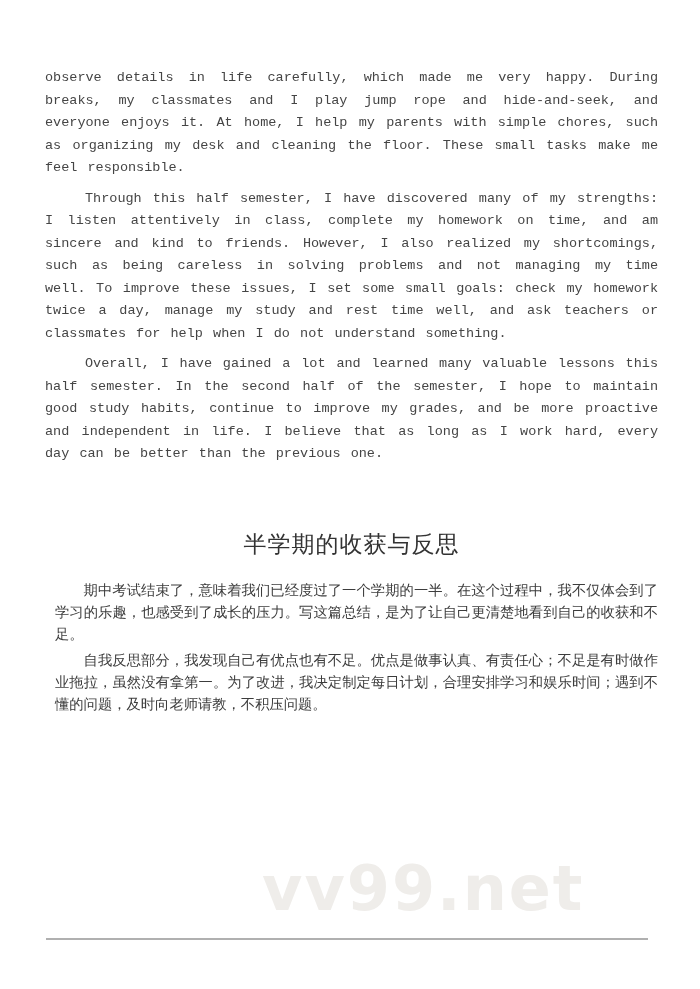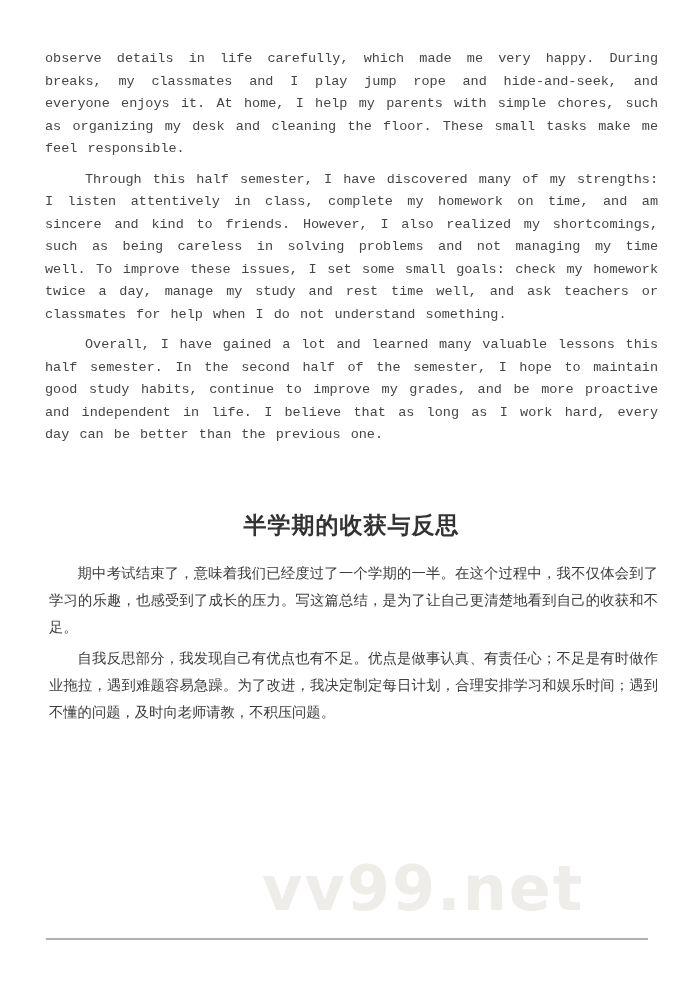--- a/index.html
+++ b/index.html
@@ -21,38 +21,38 @@
   .en-p {
     margin: 0 0 8px 0;
     font-family: "Liberation Mono", monospace;
     font-size: 13.5px;
     line-height: 22.5px;
     color: #454545;
     text-align: justify;
     text-indent: 40px;
     word-spacing: 2px;
   }
-  .en-p.no-indent { text-indent: 0; }
+  .en-p.no-indent { text-indent: 0; margin-top: 19px; }
   
   .zh-title {
     margin: 62px 0 19px 0;
     font-family: "DejaVu Sans", sans-serif;
-    font-weight: bold;
+    font-weight: normal;
     font-size: 23px;
     line-height: 32px;
     color: #333333;
     text-align: center;
     letter-spacing: 1px;
   }
   
   .zh-p {
-    margin: 0 0 4px 4px;
+    margin: 0 0 4px 10px;
     font-family: Liberation Sans, sans-serif;
     font-size: 14.3px;
-    line-height: 27px;
+    line-height: 22px;
     color: #3c3c3c;
     text-align: justify;
     text-indent: 2em;
   }
   
   .watermark {
     position: absolute;
     left: 262px;
     top: 858px;
     font-family: "DejaVu Sans", sans-serif;
@@ -99,21 +99,21 @@
     <section>
       <p class="en-p no-indent">observe details in life carefully, which made me very happy. During breaks, my classmates and I play jump rope and hide-and-seek, and everyone enjoys it. At home, I help my parents with simple chores, such as organizing my desk and cleaning the floor. These small tasks make me feel responsible.</p>
       <p class="en-p">Through this half semester, I have discovered many of my strengths: I listen attentively in class, complete my homework on time, and am sincere and kind to friends. However, I also realized my shortcomings, such as being careless in solving problems and not managing my time well. To improve these issues, I set some small goals: check my homework twice a day, manage my study and rest time well, and ask teachers or classmates for help when I do not understand something.</p>
       <p class="en-p">Overall, I have gained a lot and learned many valuable lessons this half semester. In the second half of the semester, I hope to maintain good study habits, continue to improve my grades, and be more proactive and independent in life. I believe that as long as I work hard, every day can be better than the previous one.</p>
     </section>
 
     <h1 class="zh-title">半学期的收获与反思</h1>
 
     <section>
       <p class="zh-p">期中考试结束了，意味着我们已经度过了一个学期的一半。在这个过程中，我不仅体会到了学习的乐趣，也感受到了成长的压力。写这篇总结，是为了让自己更清楚地看到自己的收获和不足。</p>
-      <p class="zh-p">自我反思部分，我发现自己有优点也有不足。优点是做事认真、有责任心；不足是有时做作业拖拉，遇到难题容易急躁。为了改进，我决定制定每日计划，合理安排学习和娱乐时间；遇到不懂的问题，及时向老师请教，不积压问题。</p>
+      <p class="zh-p">自我反思部分，我发现自己有优点也有不足。优点是做事认真、有责任心；不足是有时做作业拖拉，虽然没有拿第一。为了改进，我决定制定每日计划，合理安排学习和娱乐时间；遇到不懂的问题，及时向老师请教，不积压问题。</p>
     </section>
 
   </main>
 
   <div class="footer-rule" style="background: rgb(176, 176, 176);"></div>
 
   <div class="footer-url">www.vv99.net</div>
 
 </div>
 

